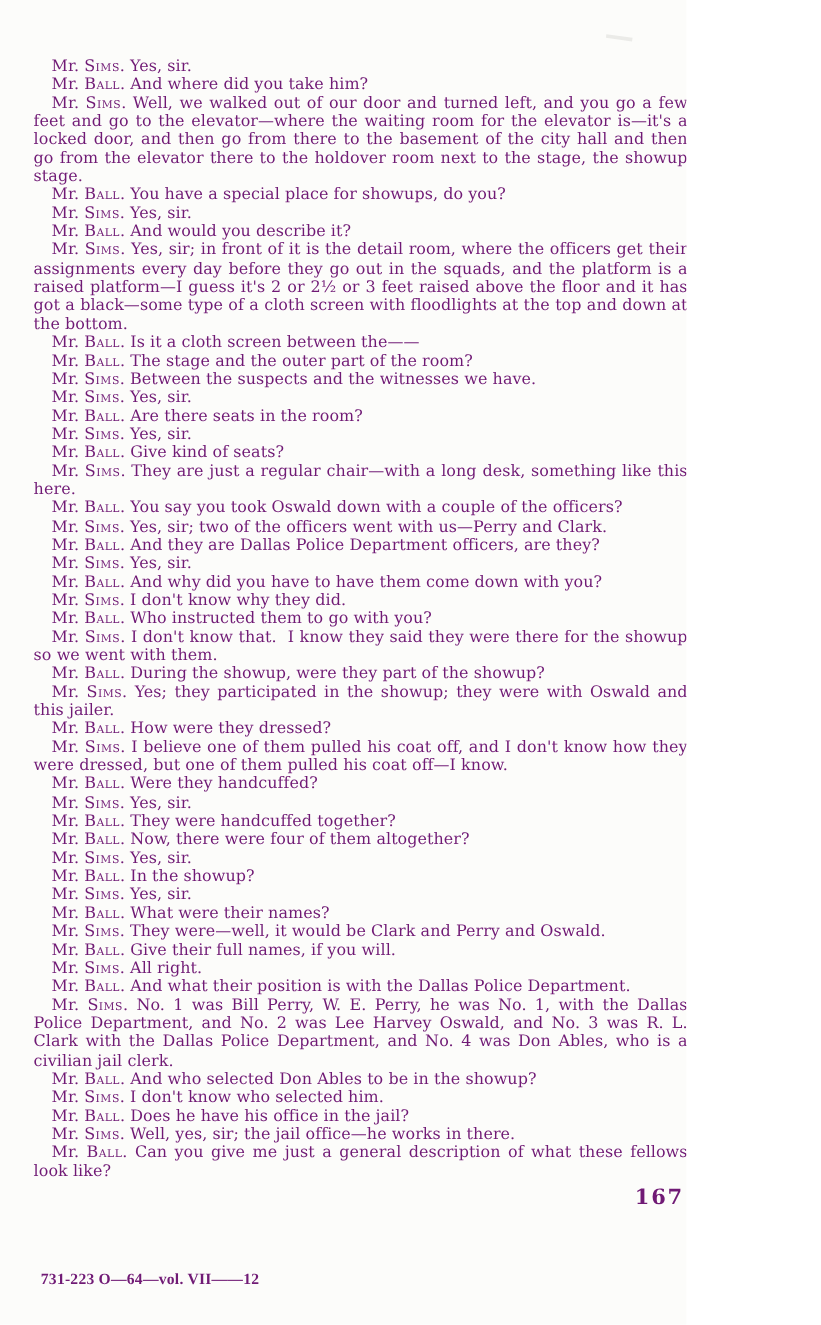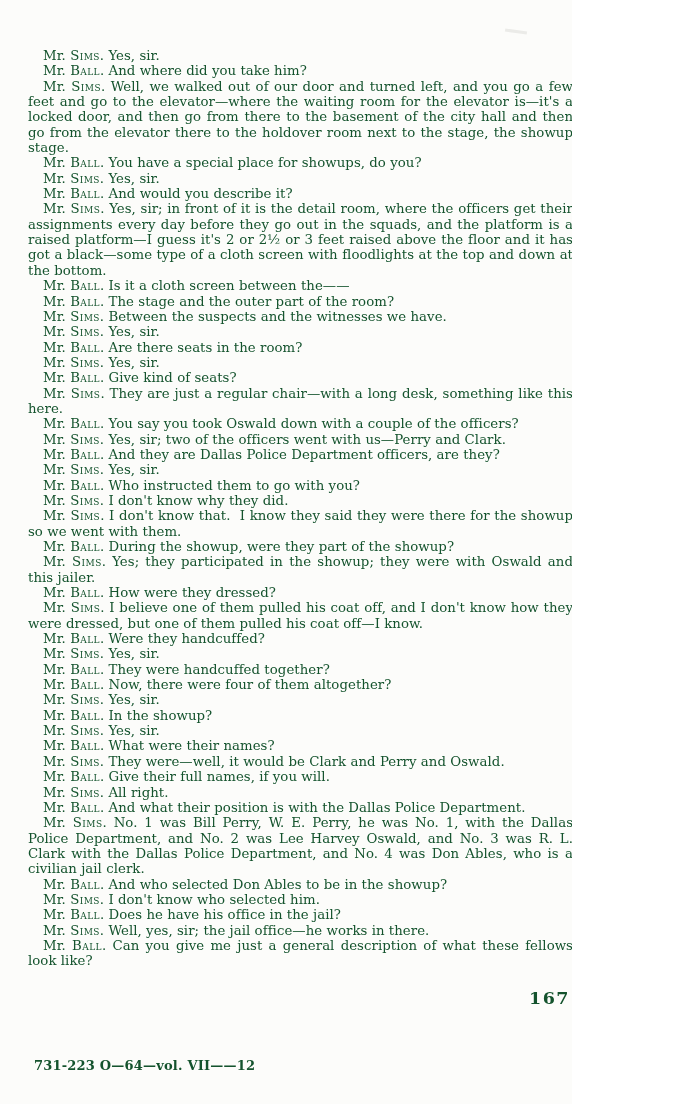--- a/index.html
+++ b/index.html
@@ -6,21 +6,21 @@
     margin: 0;
     padding: 0;
     background: #ffffff;
   }
   .page {
     position: relative;
     width: 572px;
     height: 1104px;
     background: #fcfcfa;
     font-family: "DejaVu Serif", serif;
-    color: #14532d;
+    color: #701a75;
     overflow: hidden;
   }
   .scan-mark {
     position: absolute;
     left: 505px;
     top: 30px;
     width: 22px;
     height: 3px;
     background: #ebebe8;
     transform: rotate(8deg);
@@ -55,20 +55,21 @@
     letter-spacing: 1.5px;
   }
   .imprint {
     position: absolute;
     left: 34px;
     top: 1058px;
     font-size: 13px;
     font-weight: bold;
     letter-spacing: 0.2px;
     white-space: nowrap;
+    font-family: Liberation Serif, serif;
   }
 </style>
 </head>
 <body>
 
 <div class="page">
   <div class="scan-mark"></div>
 
   <main class="text-block">
   <p class="para"><span class="speaker"><span class="pfx">Mr.</span> <span class="sc">Sims</span></span><span class="speech">. Yes, sir.</span></p>
@@ -102,24 +103,25 @@
   <p class="para"><span class="speaker"><span class="pfx">Mr.</span> <span class="sc">Sims</span></span><span class="speech">. They are just a regular chair—with a long desk, something like this here.</span></p>
 
   <p class="para"><span class="speaker"><span class="pfx">Mr.</span> <span class="sc">Ball</span></span><span class="speech">. You say you took Oswald down with a couple of the officers?</span></p>
 
   <p class="para"><span class="speaker"><span class="pfx">Mr.</span> <span class="sc">Sims</span></span><span class="speech">. Yes, sir; two of the officers went with us—Perry and Clark.</span></p>
 
   <p class="para"><span class="speaker"><span class="pfx">Mr.</span> <span class="sc">Ball</span></span><span class="speech">. And they are Dallas Police Department officers, are they?</span></p>
 
   <p class="para"><span class="speaker"><span class="pfx">Mr.</span> <span class="sc">Sims</span></span><span class="speech">. Yes, sir.</span></p>
 
+  <p class="para"><span class="speaker"><span class="pfx">Mr.</span> <span class="sc">Ball</span></span><span class="speech">. And why did you have to have them come down with you?</span></p>
+
+  <p class="para"><span class="speaker"><span class="pfx">Mr.</span> <span class="sc">Sims</span></span><span class="speech">. I don't know why they did.</span></p>
 
   <p class="para"><span class="speaker"><span class="pfx">Mr.</span> <span class="sc">Ball</span></span><span class="speech">. Who instructed them to go with you?</span></p>
-
-  <p class="para"><span class="speaker"><span class="pfx">Mr.</span> <span class="sc">Sims</span></span><span class="speech">. I don't know why they did.</span></p>
 
   <p class="para"><span class="speaker"><span class="pfx">Mr.</span> <span class="sc">Sims</span></span><span class="speech">. I don't know that.&nbsp; I know they said they were there for the showup so we went with them.</span></p>
 
   <p class="para"><span class="speaker"><span class="pfx">Mr.</span> <span class="sc">Ball</span></span><span class="speech">. During the showup, were they part of the showup?</span></p>
 
   <p class="para"><span class="speaker"><span class="pfx">Mr.</span> <span class="sc">Sims</span></span><span class="speech">. Yes; they participated in the showup; they were with Oswald and this jailer.</span></p>
 
   <p class="para"><span class="speaker"><span class="pfx">Mr.</span> <span class="sc">Ball</span></span><span class="speech">. How were they dressed?</span></p>
 
   <p class="para"><span class="speaker"><span class="pfx">Mr.</span> <span class="sc">Sims</span></span><span class="speech">. I believe one of them pulled his coat off, and I don't know how they were dressed, but one of them pulled his coat off—I know.</span></p>

